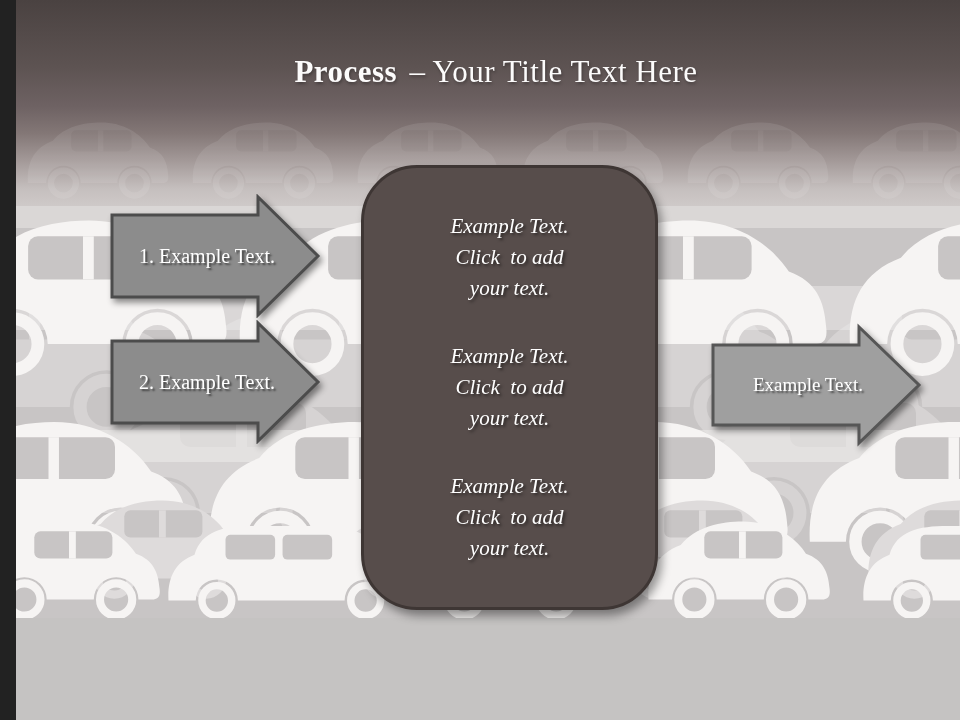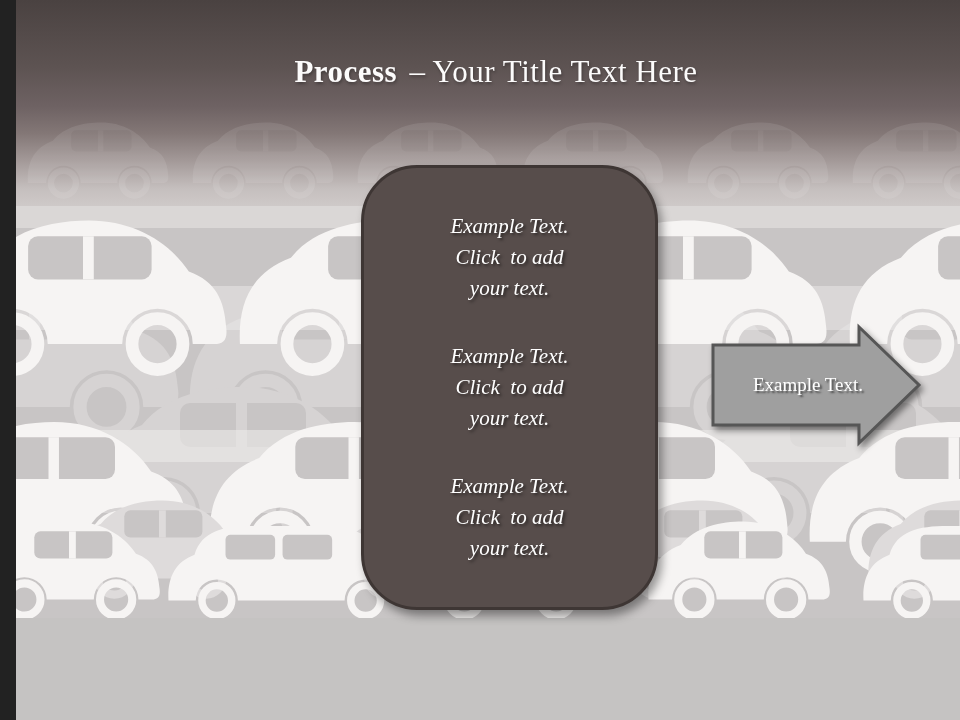--- a/index.html
+++ b/index.html
@@ -149,21 +149,33 @@
     </g>
 
     <rect x="0" y="618" width="960" height="102" fill="#c5c3c2"></rect>
   </svg>
 
   <div class="title">
     <span class="t-bold">Process</span>
     <span class="t-rest">– Your Title Text Here</span>
   </div>
 
-
+  <div class="arrow arrow-1">
+    <svg width="212" height="124" viewBox="0 0 212 124">
+      <polygon points="3,21 149,21 149,3 209,62 149,121 149,103 3,103" stroke="#4c4c4c" stroke-width="3" fill="#8c8c8c"></polygon>
+    </svg>
+    <span class="arrow-label">1. Example Text.</span>
+  </div>
+
+  <div class="arrow arrow-2">
+    <svg width="212" height="124" viewBox="0 0 212 124">
+      <polygon points="3,21 149,21 149,3 209,62 149,121 149,103 3,103" stroke="#4c4c4c" stroke-width="3" fill="#8c8c8c"></polygon>
+    </svg>
+    <span class="arrow-label">2. Example Text.</span>
+  </div>
 
 
   <div class="arrow arrow-right">
     <svg width="212" height="124" viewBox="0 0 212 124">
       <polygon points="3,22 149,22 149,4 209,62 149,120 149,102 3,102" stroke="#565656" stroke-width="3" fill="#9f9f9f"></polygon>
     </svg>
     <span class="arrow-label">Example Text.</span>
   </div>
 
   <div class="center-box">

